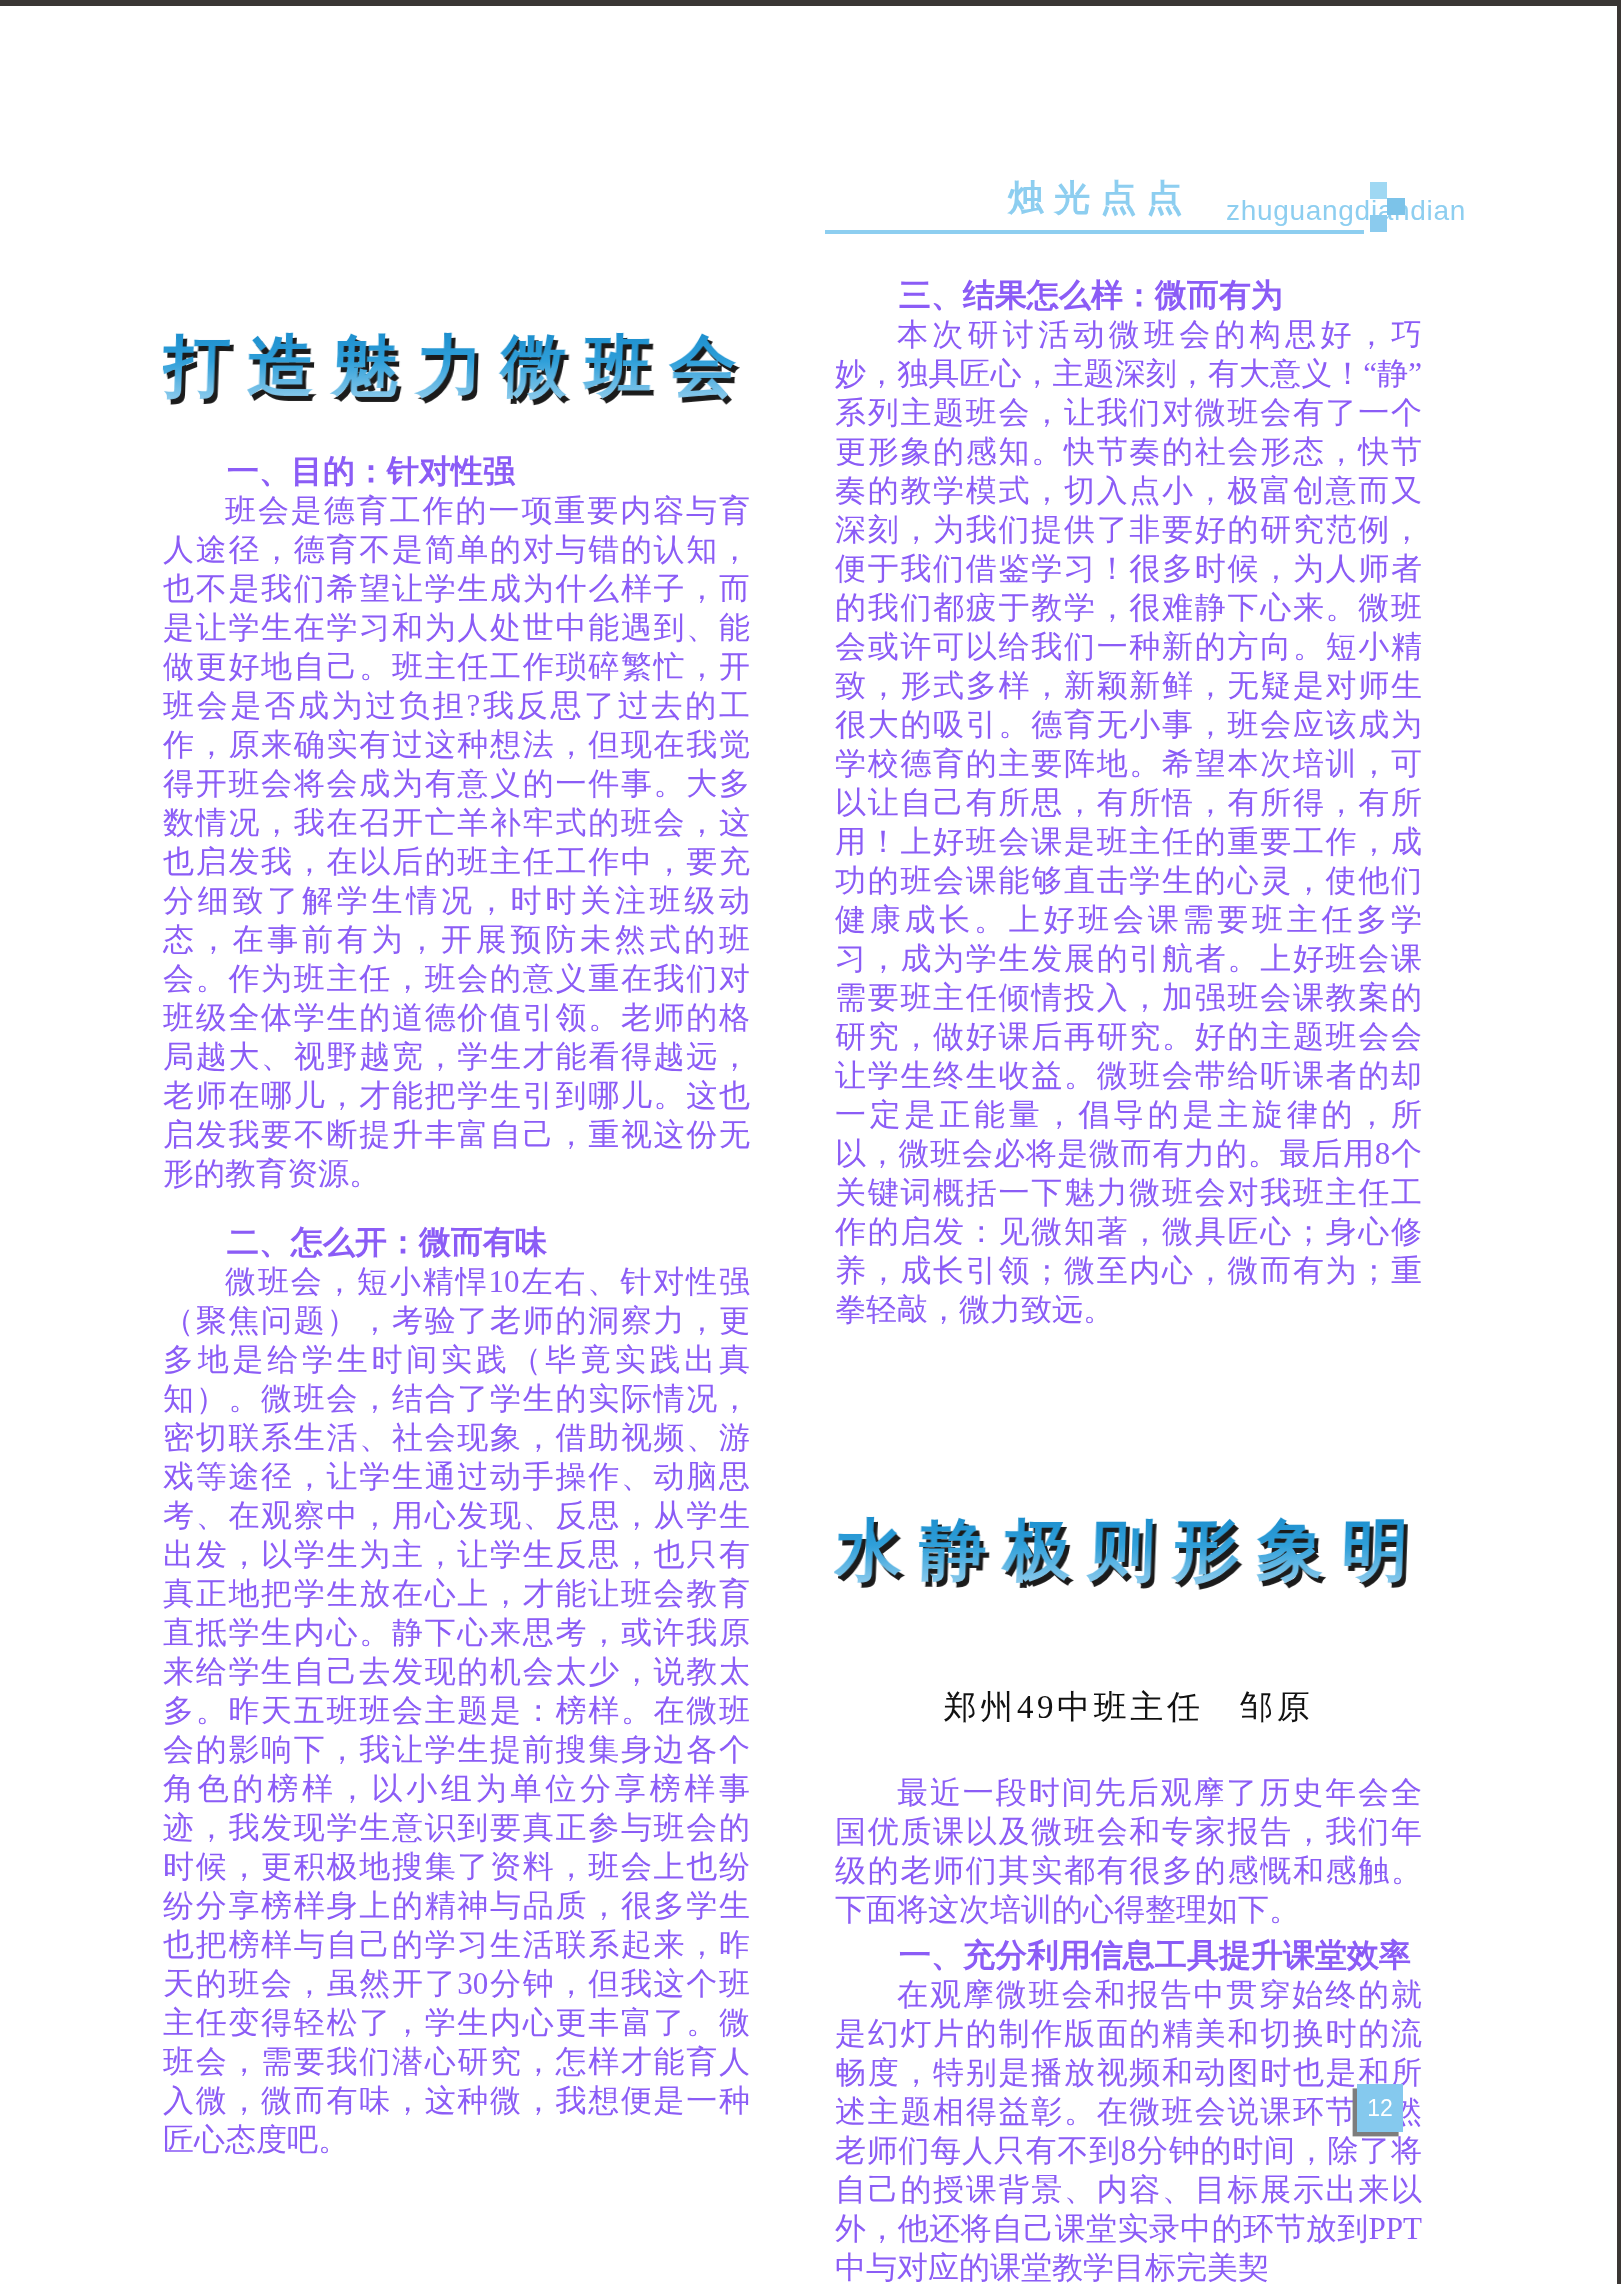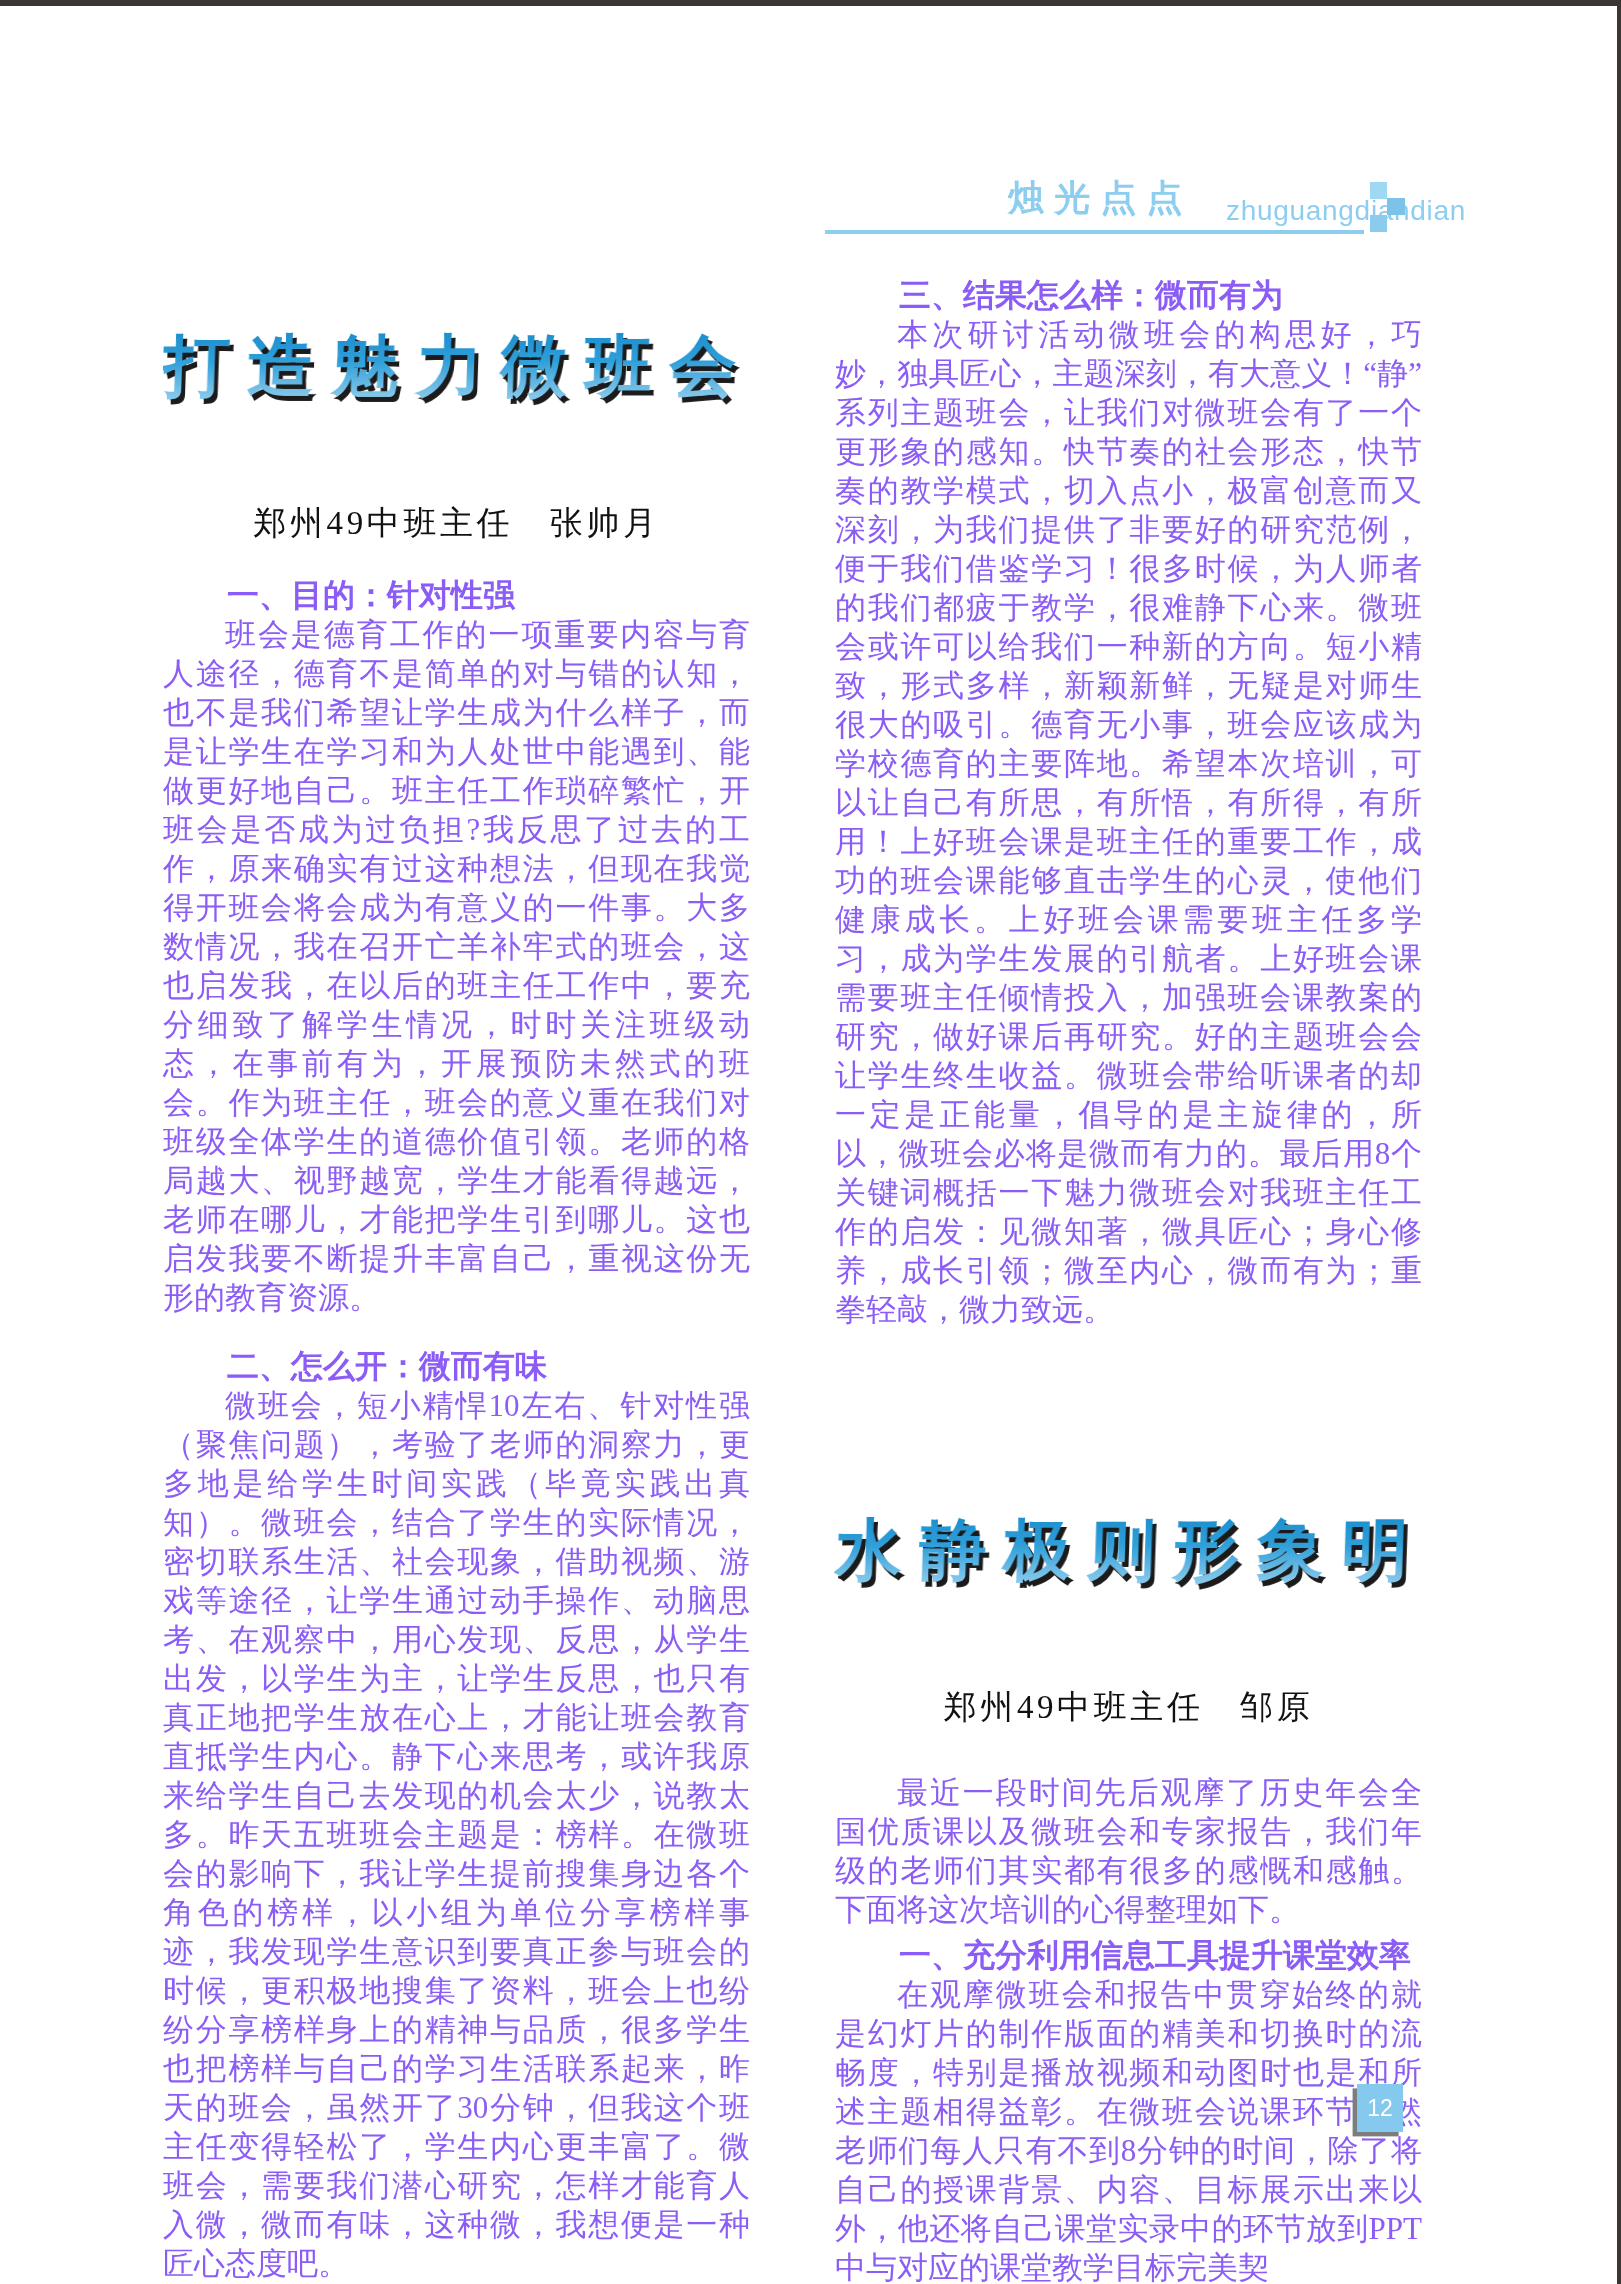--- a/index.html
+++ b/index.html
@@ -84,21 +84,20 @@
   <div class="header-cn">烛光点点</div>
   <div class="header-pinyin">zhuguangdiandian</div>
   <div class="header-squares">
     <div class="sq sq1"></div>
     <div class="sq sq2"></div>
     <div class="sq sq3"></div>
   </div>
 
   <div class="col col-left">
     <div class="article-title">打造魅力微班会</div>
-    <div class="article-author">郑州49中班主任　张帅月</div>
 
     <div class="sec-heading">一、目的：针对性强</div>
     <p class="body-para">班会是德育工作的一项重要内容与育人途径，德育不是简单的对与错的认知，也不是我们希望让学生成为什么样子，而是让学生在学习和为人处世中能遇到、能做更好地自己。班主任工作琐碎繁忙，开班会是否成为过负担?我反思了过去的工作，原来确实有过这种想法，但现在我觉得开班会将会成为有意义的一件事。大多数情况，我在召开亡羊补牢式的班会，这也启发我，在以后的班主任工作中，要充分细致了解学生情况，时时关注班级动态，在事前有为，开展预防未然式的班会。作为班主任，班会的意义重在我们对班级全体学生的道德价值引领。老师的格局越大、视野越宽，学生才能看得越远，老师在哪儿，才能把学生引到哪儿。这也启发我要不断提升丰富自己，重视这份无形的教育资源。</p>
 
     <div class="sec-heading">二、怎么开：微而有味</div>
     <p class="body-para">微班会，短小精悍10左右、针对性强（聚焦问题），考验了老师的洞察力，更多地是给学生时间实践（毕竟实践出真知）。微班会，结合了学生的实际情况，密切联系生活、社会现象，借助视频、游戏等途径，让学生通过动手操作、动脑思考、在观察中，用心发现、反思，从学生出发，以学生为主，让学生反思，也只有真正地把学生放在心上，才能让班会教育直抵学生内心。静下心来思考，或许我原来给学生自己去发现的机会太少，说教太多。昨天五班班会主题是：榜样。在微班会的影响下，我让学生提前搜集身边各个角色的榜样，以小组为单位分享榜样事迹，我发现学生意识到要真正参与班会的时候，更积极地搜集了资料，班会上也纷纷分享榜样身上的精神与品质，很多学生也把榜样与自己的学习生活联系起来，昨天的班会，虽然开了30分钟，但我这个班主任变得轻松了，学生内心更丰富了。微班会，需要我们潜心研究，怎样才能育人入微，微而有味，这种微，我想便是一种匠心态度吧。</p>
   </div>
 
   <div class="col col-right">
     <div class="sec-heading" style="margin-top:0;">三、结果怎么样：微而有为</div>

